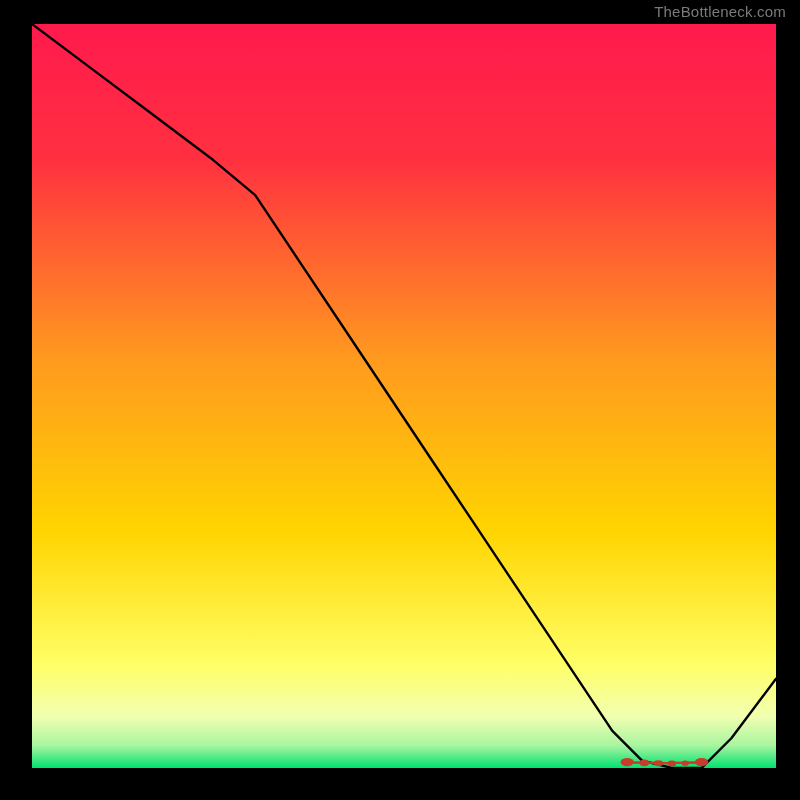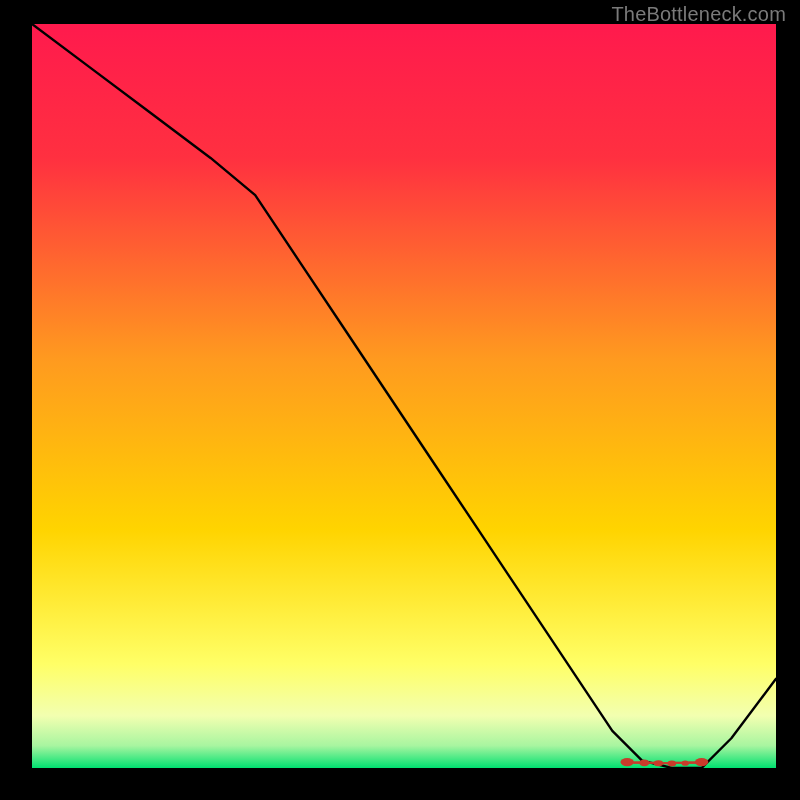--- a/index.html
+++ b/index.html
@@ -39,21 +39,21 @@
     left: 0;
     top: 0;
     width: 100%;
     height: 100%;
   }
   .watermark {
     position: absolute;
     top: 3px;
     right: 14px;
     color: #7a7a7a;
-    font-size: 20px;
+    font-size: 15px;
     letter-spacing: 0.2px;
     font-weight: 500;
     margin-left: 16px;
   }
 </style>
 </head>
 <body>
 
 <div class="frame">
 

